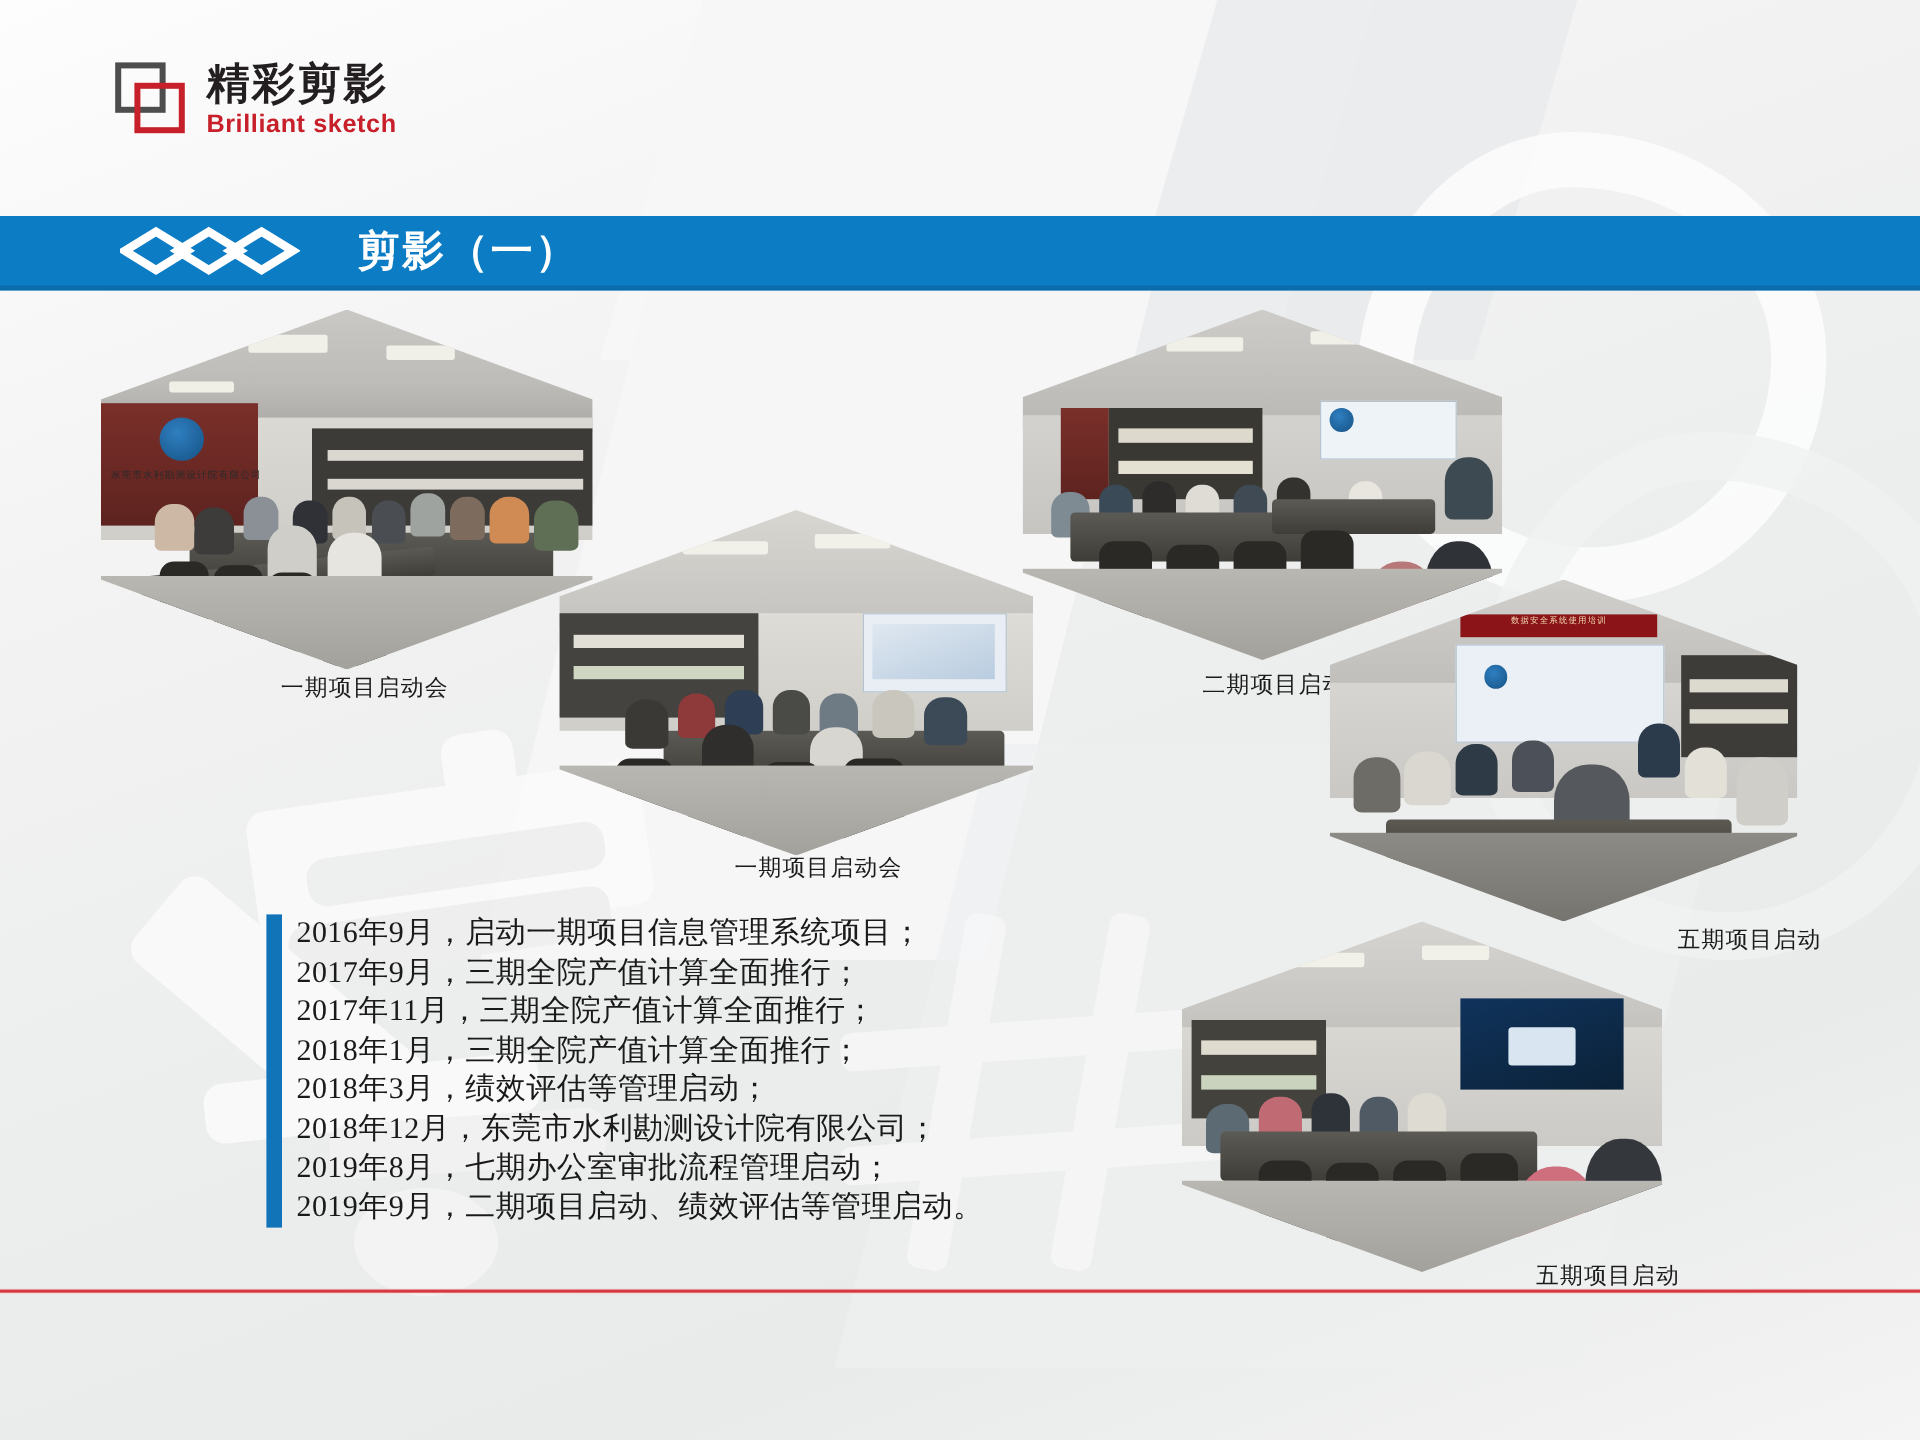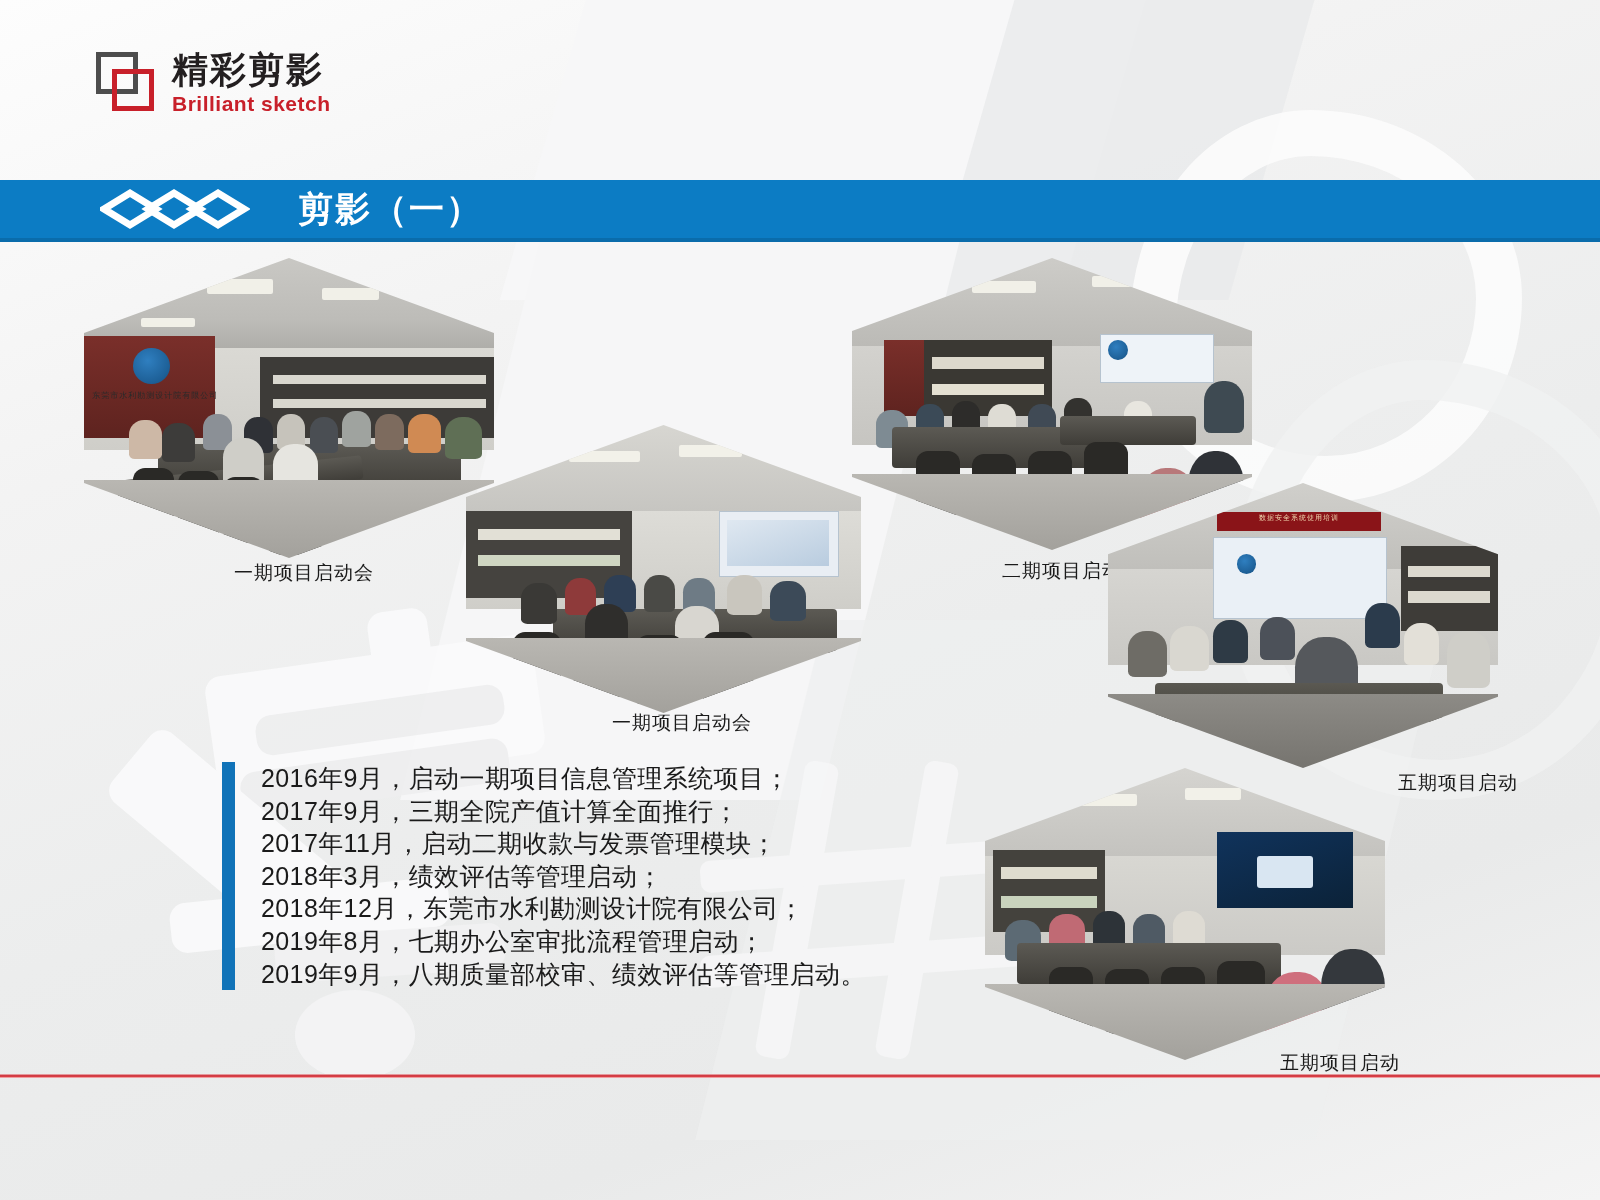--- a/index.html
+++ b/index.html
@@ -262,21 +262,22 @@
     top: 762px;
     display: flex;
     align-items: stretch;
   }
   .accent-bar {
     width: 13px;
     background: #1173b8;
     flex: none;
   }
   .lines {
-    padding-left: 26px;
+    padding-left: 12px;
+    font-family: Liberation Serif, serif;
   }
   .line {
     font-size: 25px;
     line-height: 32.6px;
     color: #1a1a1a;
     white-space: nowrap;
     letter-spacing: .4px;
   }
 
   
@@ -492,23 +493,24 @@
       <div class="floor"></div>
     </div>
   </div>
   <div class="caption" style="left:1280px; top:1050px;">五期项目启动</div>
 
   <div class="text-block">
     <div class="accent-bar"></div>
     <div class="lines">
       <div class="line">2016年9月，启动一期项目信息管理系统项目；</div>
       <div class="line">2017年9月，三期全院产值计算全面推行；</div>
-      <div class="line">2017年11月，启动二期收款与发票管理模块；</div>
+      <div class="line">2017年11月，三期全院产值计算全面推行；</div>
+      <div class="line">2018年1月，三期全院产值计算全面推行；</div>
       <div class="line">2018年3月，绩效评估等管理启动；</div>
       <div class="line">2018年12月，东莞市水利勘测设计院有限公司；</div>
       <div class="line">2019年8月，七期办公室审批流程管理启动；</div>
-      <div class="line">2019年9月，八期质量部校审、绩效评估等管理启动。</div>
+      <div class="line">2019年9月，二期项目启动、绩效评估等管理启动。</div>
     </div>
   </div>
 
   <div class="red-rule"></div>
 
 </div>
 
 </body></html>

